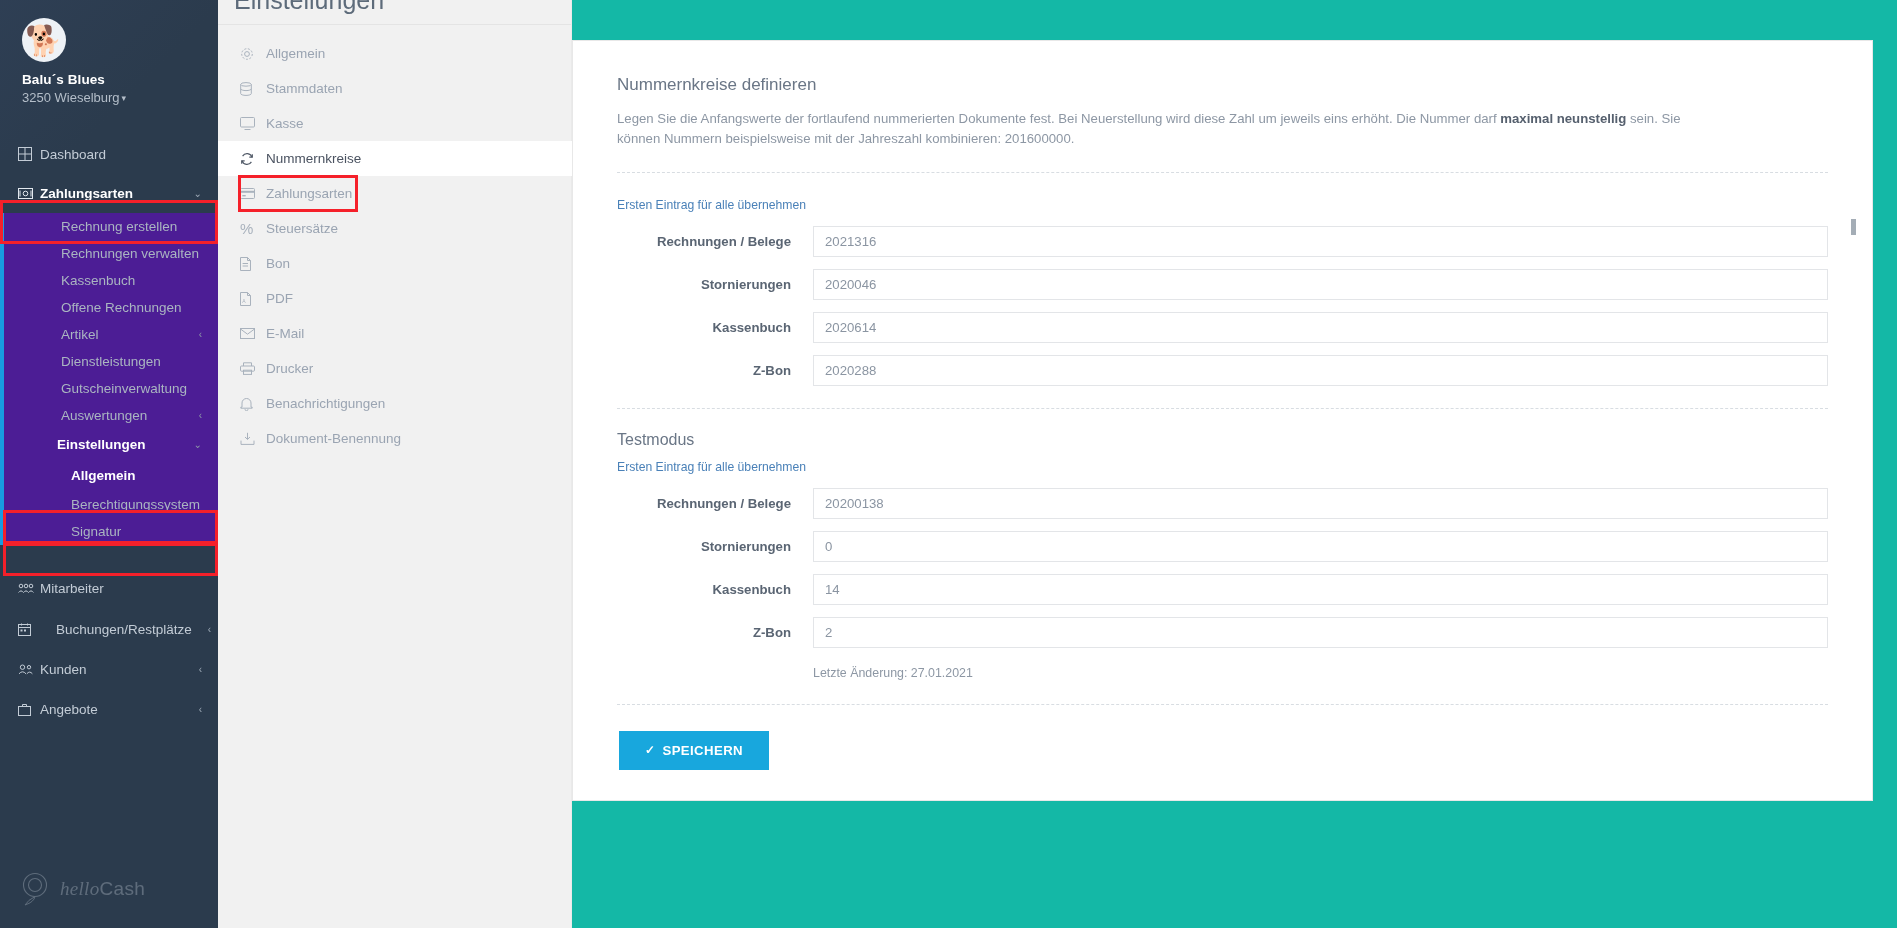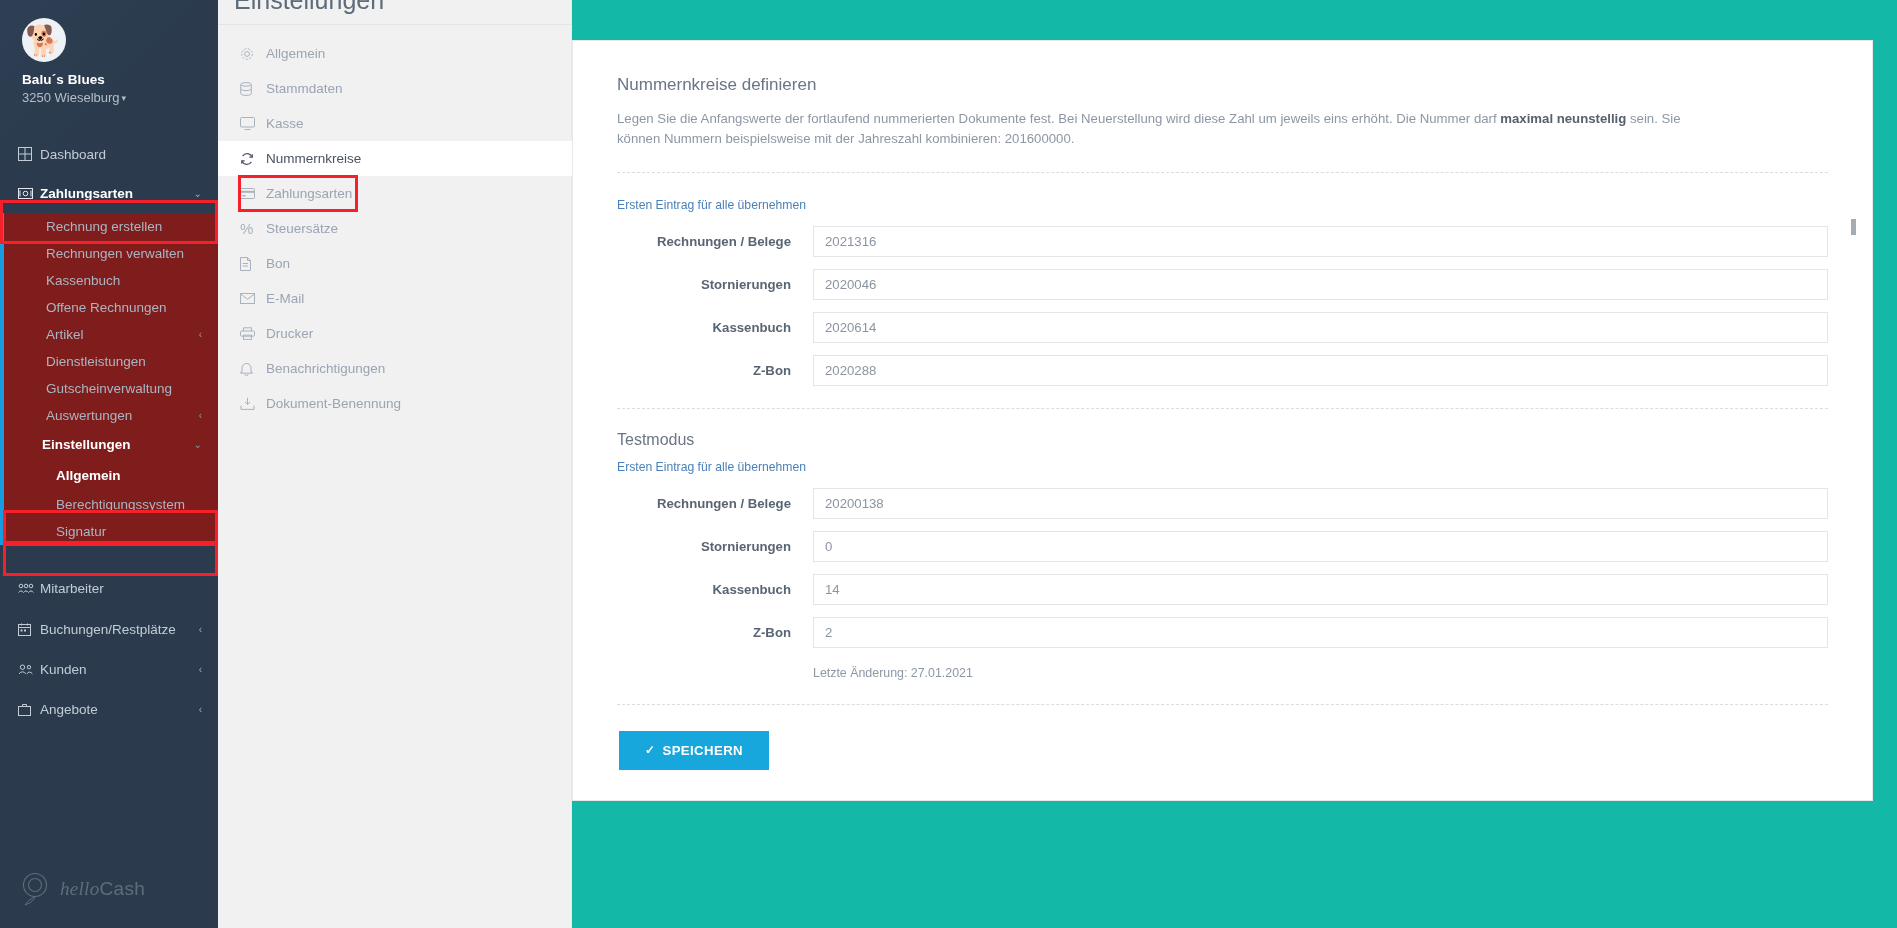--- a/index.html
+++ b/index.html
@@ -60,21 +60,21 @@
     position: relative;
   }
   .nav-item .ico {
     width: 22px; display:inline-flex; align-items:center;
     font-size: 13px; color:#c3ccd6; flex: 0 0 22px;
   }
   .nav-item .lbl { flex: 1 1 auto; }
   .nav-item .chev { font-size: 10px; color:#9fabb8; }
   .nav-item.bold .lbl { font-weight: bold; color:#ffffff; }
 
-  .submenu { background:#7f1d1d; position: relative; }
+  .submenu { background:#4c1d95; position: relative; padding-left: 15px; }
   .submenu::before {
     content:""; position:absolute; left:0; top:0; bottom:0; width:4px;
     background:#189ce0;
   }
   .sub-item {
     display:flex; align-items:center;
     height: 27px;
     padding-left: 46px; padding-right: 16px;
     font-size: 13.5px;
     color:#aab5c1;
@@ -327,21 +327,21 @@
               <circle cx="3" cy="3" r="1.8" fill="none" stroke="#c3ccd6"></circle>
               <circle cx="8" cy="3" r="1.8" fill="none" stroke="#c3ccd6"></circle>
               <circle cx="13" cy="3" r="1.8" fill="none" stroke="#c3ccd6"></circle>
               <path d="M0.6 9.5q2.4-3.2 4.8 0M5.6 9.5q2.4-3.2 4.8 0M10.6 9.5q2.4-3.2 4.8 0" fill="none" stroke="#c3ccd6"></path>
             </svg>
         </span>
         <span class="lbl">Mitarbeiter</span>
         <span class="chev"></span>
       </div>
 
-      <div class="nav-item" style="height:40px;">
+      <div class="nav-item" style="height:40px;gap:16px;">
         <span class="ico">
           <svg class="ic" width="13" height="13" viewBox="0 0 13 13">
               <rect x="0.5" y="1.5" width="12" height="11" fill="none" stroke="#c3ccd6"></rect>
               <line x1="0.5" y1="4.5" x2="12.5" y2="4.5" stroke="#c3ccd6"></line>
               <line x1="3.5" y1="0.5" x2="3.5" y2="2.5" stroke="#c3ccd6"></line>
               <line x1="9.5" y1="0.5" x2="9.5" y2="2.5" stroke="#c3ccd6"></line>
               <rect x="2.5" y="6.5" width="2" height="2" fill="#c3ccd6"></rect>
               <rect x="6" y="6.5" width="2" height="2" fill="#c3ccd6"></rect>
             </svg>
         </span>
@@ -457,20 +457,30 @@
           <svg class="ic" width="11" height="14" viewBox="0 0 11 14">
               <path d="M0.5 0.5h7l3 3v10h-10z" fill="none" stroke="#a9b2bd"></path>
               <path d="M7.5 0.5v3h3" fill="none" stroke="#a9b2bd"></path>
               <line x1="2.6" y1="6.5" x2="8" y2="6.5" stroke="#a9b2bd"></line>
               <line x1="2.6" y1="9" x2="8" y2="9" stroke="#a9b2bd"></line>
             </svg>
         </span>
         <span>Bon</span>
       </div>
 
+      <div class="snav-item">
+        <span class="ico">
+          <svg class="ic" width="11" height="14" viewBox="0 0 11 14">
+              <path d="M0.5 0.5h7l3 3v10h-10z" fill="none" stroke="#a9b2bd"></path>
+              <path d="M7.5 0.5v3h3" fill="none" stroke="#a9b2bd"></path>
+              <text x="2.2" y="11" font-size="5" fill="#a9b2bd" font-family="Liberation Sans">A</text>
+            </svg>
+        </span>
+        <span>PDF</span>
+      </div>
 
       <div class="snav-item">
         <span class="ico">
           <svg class="ic" width="15" height="11" viewBox="0 0 15 11">
               <rect x="0.5" y="0.5" width="14" height="10" fill="none" stroke="#a9b2bd"></rect>
               <path d="M0.5 1l7 5.2L14.5 1" fill="none" stroke="#a9b2bd"></path>
             </svg>
         </span>
         <span>E-Mail</span>
       </div>

